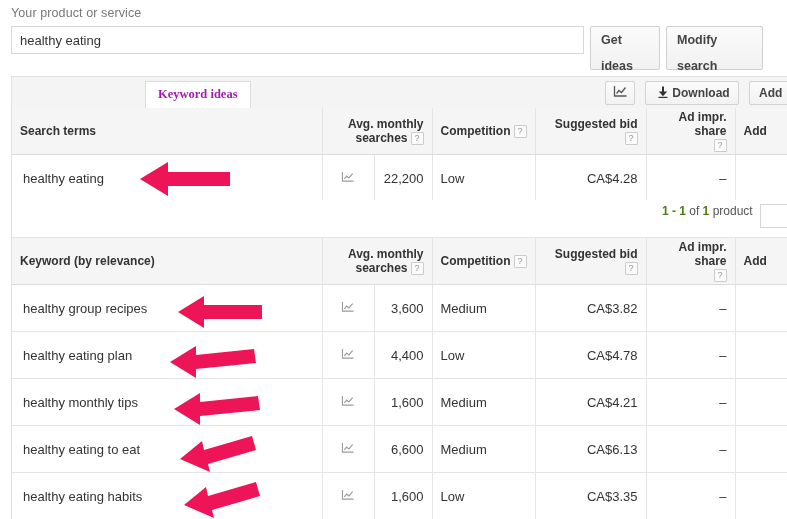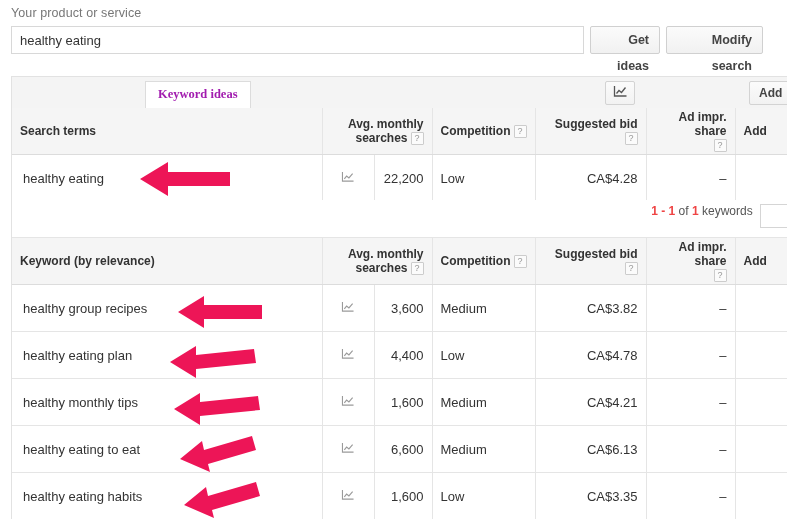--- a/index.html
+++ b/index.html
@@ -20,27 +20,27 @@
   }
   .search-input {
     position: absolute; left: 11px; top: 26px; width: 573px; height: 28px;
     box-sizing: border-box;
     border: 1px solid #d8d8d8; background: #ffffff;
     font-family: "Liberation Sans", sans-serif;
     font-size: 13px; color: #333; padding: 0 8px;
     outline: none;
   }
   .btn {
-    position: absolute; top: 26px; height: 28px;
+    position: absolute; top: 26px; height: 44px;
     box-sizing: border-box;
     background: linear-gradient(#fbfbfb, #f1f1f1);
     border: 1px solid #d0d0d0; border-radius: 2px;
     font-family: "Liberation Sans", sans-serif;
     font-size: 12.5px; font-weight: bold; color: #444;
-    cursor: pointer; padding: 0 10px; line-height: 26px; text-align: right;
+    cursor: pointer; padding: 0 10px; line-height: 26px; text-align: left;
   }
   .btn-getideas { left: 590px; width: 70px; }
   .btn-modify   { left: 666px; width: 97px; }
 
   
   .panel {
     position: absolute; left: 11px; top: 76px; width: 790px; height: 450px;
     background: #ffffff;
     border-left: 1px solid #e2e2e2;
     border-top: 1px solid #e2e2e2;
@@ -112,21 +112,21 @@
 
   
   .pager {
     position: absolute; width: 790px; height: 28px; background: #ffffff;
     border-left: none;
   }
   .pager-inner {
     position: absolute; right: 24px; top: 4px;
     font-size: 12px; color: #555;
   }
-  .pager-inner b { color: #ef4444; }
+  .pager-inner b { color: #4d7c0f; }
   .pager-sel {
     display: inline-block; width: 15px; height: 14px; line-height: 12px;
     border: 1px solid #bbb; background: linear-gradient(#fff,#eee);
     text-align: center; font-size: 8px; color: #333;
     vertical-align: middle; margin-left: 5px; cursor: pointer;
   }
   .pager-box {
     position: absolute; right: -18px; top: 0px; width: 34px; height: 22px;
     border: 1px solid #d5d5d5; background: #fff;
   }
@@ -153,20 +153,29 @@
 
       <div class="toolbar-btn tb-chart">
         <span class="ico-line">
           <svg width="15" height="13" viewBox="0 0 15 13">
             <path d="M1.5,1 L1.5,11 L13.5,11" fill="none" stroke="#555" stroke-width="1.3"></path>
             <path d="M3.5,8.5 L6,5.5 L8.5,7.5 L12.5,2.5" fill="none" stroke="#555" stroke-width="1.3"></path>
           </svg>
         </span>
       </div>
 
+      <div class="toolbar-btn tb-download">
+        <span class="dl-arrow">
+          <svg width="10" height="12" viewBox="0 0 10 12">
+            <rect x="4" y="0.5" width="2" height="5.5" fill="#333"></rect>
+            <path d="M0.8,5.6 L9.2,5.6 L5,10.2 Z" fill="#333"></path>
+            <rect x="0.5" y="10.8" width="9" height="1.2" fill="#333"></rect>
+          </svg>
+        </span><span>Download</span>
+      </div>
 
       <div class="toolbar-btn tb-add">Add</div>
     </div>
 
     <table class="tbl" style="top:31px;">
       <colgroup>
         <col class="c-kw">
           <col class="c-ico">
           <col class="c-avg">
           <col class="c-comp">
@@ -217,21 +226,21 @@
           <td></td>
         </tr>
       </tbody>
     </table>
 
     <div class="pager" style="top:123px;">
       <div class="pager-inner">
         <b>1 - 1</b>
         <span>of</span>
         <b>1</b>
-        <span>keywords</span>
+        <span>product</span>
         <span class="pager-sel">▼</span>
         <span class="pager-box"></span>
       </div>
     </div>
 
     <table class="tbl" style="top:160px; border-top:1px solid #e5e5e5;">
       <colgroup>
         <col class="c-kw">
           <col class="c-ico">
           <col class="c-avg">

